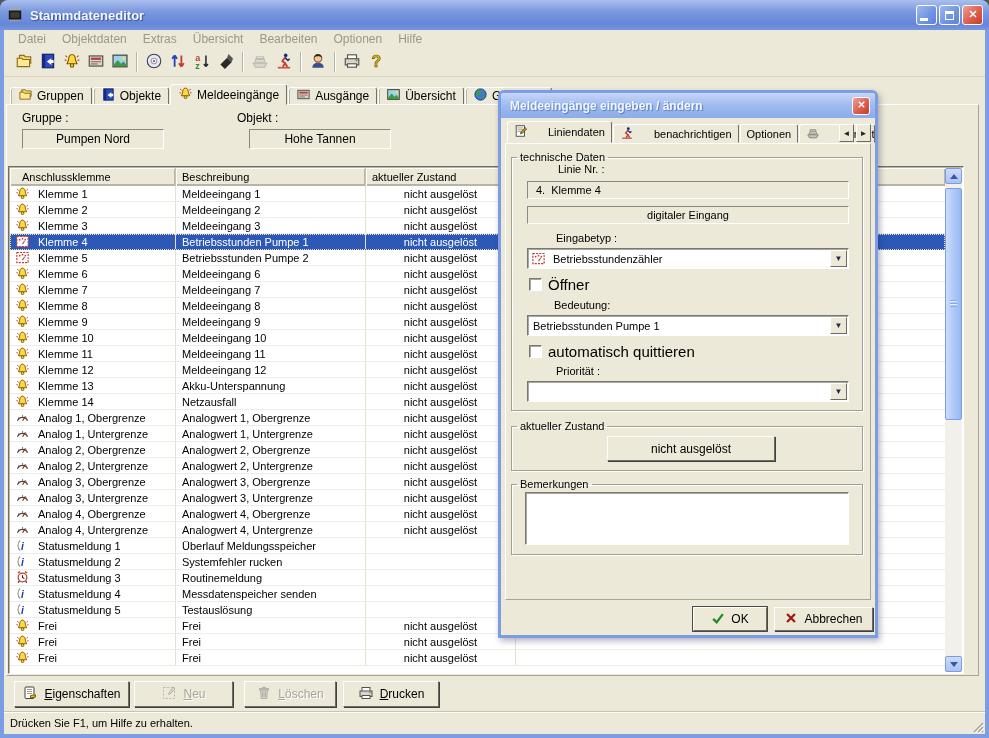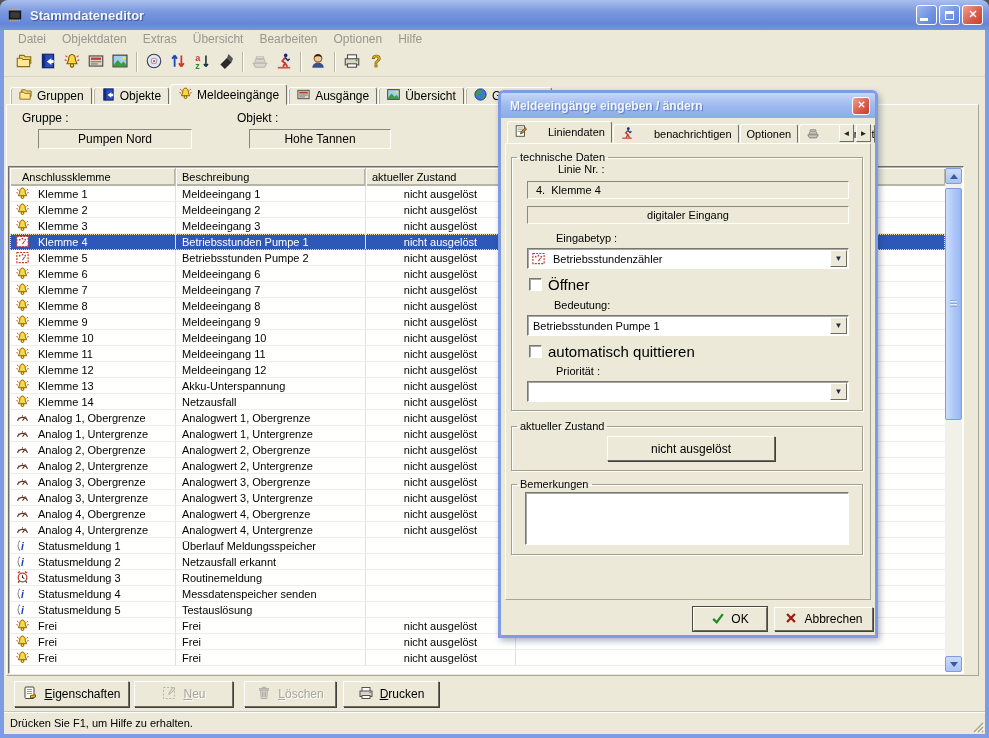--- a/index.html
+++ b/index.html
@@ -343,21 +343,21 @@
               <circle cx="8" cy="8" r="6" fill="#3E78D8" stroke="#16368E"></circle>
               <path d="M4 5 C5 3.6 7 3 8.5 3.4 L9.5 5.5 L7 7 L5.5 9.5 L3 8.5 C3 7 3.3 6 4 5 Z" fill="#3E9C3E"></path>
               <path d="M10 9 L12.5 8 C13 9.8 12 12 10.5 12.8 L9.5 11 Z" fill="#3E9C3E"></path>
             </svg></span>
           <span>GPRS PA</span>
         </div>
       </div>
     <div id="tab-panel"></div>
 
     <span class="field-label" style="left:18px; top:81px;">Gruppe :</span>
-    <div class="flat-field" style="left:34px; top:99px; width:154px; height:20px;">
+    <div class="flat-field" style="left:18px; top:99px; width:142px; height:20px;">
       <span>Pumpen Nord</span>
     </div>
     <span class="field-label" style="left:233px; top:81px;">Objekt :</span>
     <div class="flat-field" style="left:245px; top:99px; width:142px; height:20px;">
       <span>Hohe Tannen</span>
     </div>
 
     <div id="table">
       <div id="thead">
         <div class="hc c1">
@@ -767,21 +767,21 @@
             <div class="tc c4"></div>
           </div>
           <div class="trow">
             <div class="tc c1">
               <span class="rowicon"><svg viewBox="0 0 16 16">
                   <path d="M5.5 2.5 C3.8 4 3.2 5.8 3.2 8 C3.2 10.2 3.8 12 5.5 13.5" fill="none" stroke="#8A887C" stroke-width="1.1"></path>
                   <text x="6.5" y="12.5" font-size="11" font-weight="bold" font-style="italic" fill="#1E3CB4">i</text>
                 </svg></span>
               <span>Statusmeldung 2</span>
             </div>
-            <div class="tc c2">Netzausfall erkannt</div>
+            <div class="tc c2">Systemfehler rucken</div>
             <div class="tc c3"></div>
             <div class="tc c4"></div>
           </div>
           <div class="trow">
             <div class="tc c1">
               <span class="rowicon"><svg viewBox="0 0 16 16">
                   <path d="M3 3 L5.5 1.8 M13 3 L10.5 1.8" stroke="#C33B2E" stroke-width="1.4"></path>
                   <circle cx="8" cy="8" r="4.6" fill="#FFF" stroke="#C33B2E" stroke-width="1.3"></circle>
                   <path d="M8 5.5 L8 8 L10 9.2" stroke="#222" stroke-width="1.1" fill="none"></path>
                   <path d="M4.6 11.8 L3.4 13.4 M11.4 11.8 L12.6 13.4" stroke="#222" stroke-width="1.2"></path>

